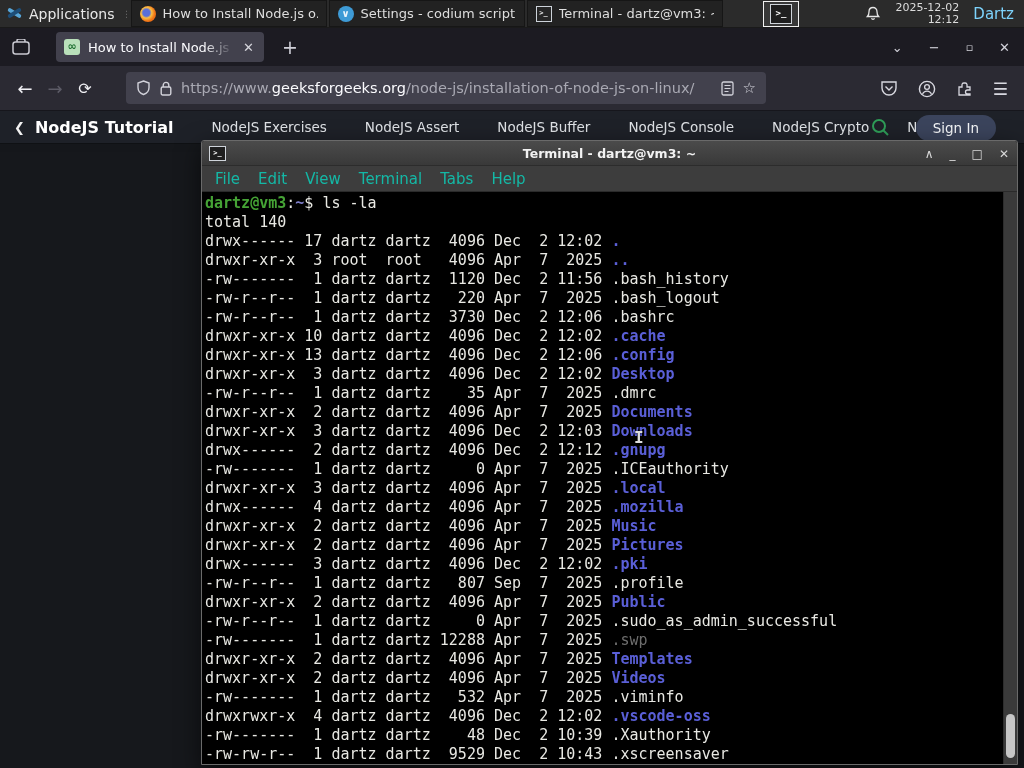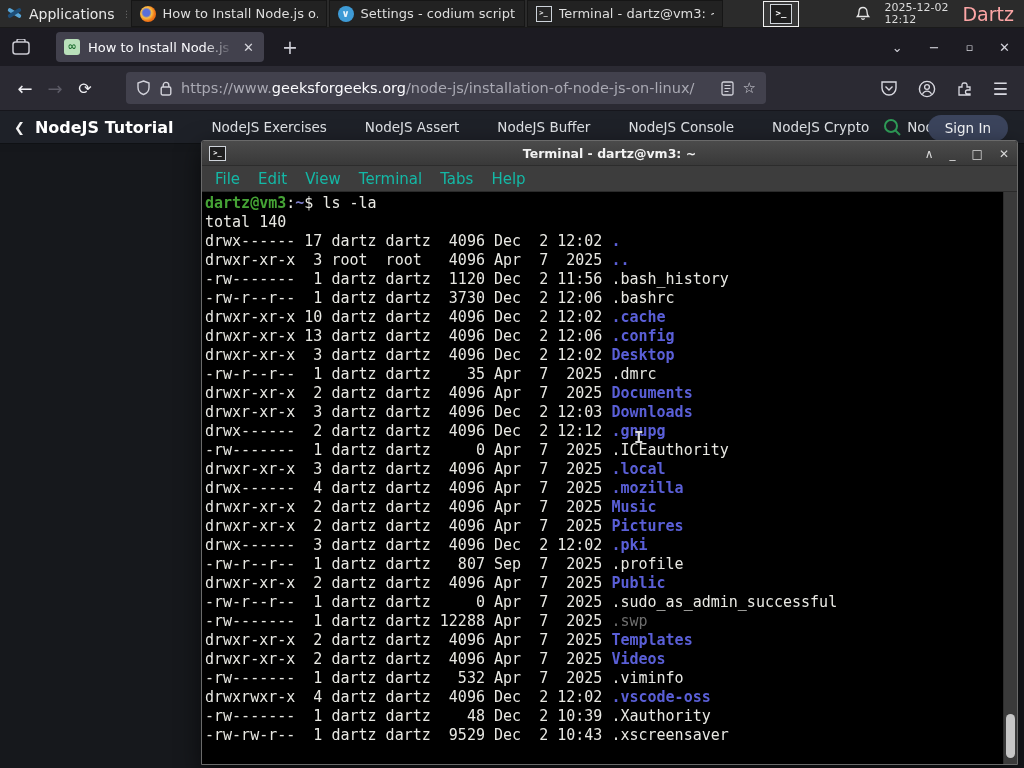--- a/index.html
+++ b/index.html
@@ -25,22 +25,22 @@
   .task-icon.codium { border-radius:50%; background:#3e9bd6; }
   .task-icon.codium:after { content:"∨"; position:absolute; inset:0; color:#eaf4fb; font-size:10px; font-weight:bold; text-align:center; line-height:15px; }
   .task-icon.terminal { background:#262626; border:1px solid #cdd3da; }
   .task-icon.terminal:after { content:">_"; position:absolute; inset:0; color:#e8e8e8; font-size:7px; font-weight:bold; text-align:center; line-height:13px; font-family:"DejaVu Sans Mono",monospace; }
   .panel-spacer { flex:1; }
   .tray-term { position:absolute; left:763px; top:1px; width:36px; height:26px; display:flex; align-items:center; justify-content:center; border:1px solid #f2f2f2; background:#383838; }
   .tray-term .inner { width:22px; height:20px; background:#1f1f1f; border:1px solid #cfd4da; position:relative; }
   .tray-term .inner:after { content:">_"; position:absolute; inset:0; color:#fff; font-weight:bold; font-size:9px; line-height:17px; text-align:center; font-family:"DejaVu Sans Mono",monospace; }
   .panel-right { display:flex; align-items:center; gap:14px; padding-right:10px; }
   .bell { width:16px; height:16px; }
-  .clock { text-align:left; color:#dcdcdc; font-size:11px; line-height:12px; }
-  .panel-user { color:#fca5a5; font-size:19px; }
+  .clock { text-align:right; color:#dcdcdc; font-size:11px; line-height:12px; }
+  .panel-user { color:#7dd3fc; font-size:15px; }
 
   
   .browser { position:absolute; left:0; top:28px; width:1024px; height:740px; }
   .tabbar { position:relative; height:38px; background:#1c1b22; display:flex; align-items:center; }
   .fxview { width:26px; height:26px; margin-left:8px; display:flex; align-items:center; justify-content:center; color:#c9c9d1; }
   .tab { margin-left:22px; width:208px; height:30px; background:#42414d; border-radius:4px; display:flex; align-items:center; gap:8px; padding:0 8px; color:#fbfbfe; font-size:13px; }
   .gfg-fav { width:16px; height:16px; border-radius:3px; background:#b9e0ba; color:#1b6d2e; font-weight:bold; font-size:11px; line-height:16px; text-align:center; flex:0 0 16px; }
   .gfg-fav:after { content:"∞"; }
   .tab-title { flex:1; white-space:nowrap; overflow:hidden; -webkit-mask-image:linear-gradient(90deg,#000 80%,transparent); mask-image:linear-gradient(90deg,#000 80%,transparent); }
   .tab-close { color:#d6d6dd; font-size:13px; padding:0 2px; }
@@ -62,21 +62,21 @@
   .url-icn { color:#d2d2da; font-size:15px; }
   .tb-right { position:absolute; right:0; top:0; height:45px; display:flex; align-items:center; gap:20px; padding-right:16px; color:#d8d8e0; }
 
   
   .gfg-nav { position:relative; height:33px; background:#1e2128; display:flex; align-items:center; border-bottom:1px solid #0f1114; }
   .gnav-chev { color:#f2f2f2; font-weight:bold; font-size:13px; margin:0 10px 0 14px; }
   .gnav-items { display:flex; align-items:center; gap:38px; }
   .gnav-item { color:#dfe2e6; font-size:13.5px; white-space:nowrap; }
   .gnav-item.active { color:#ffffff; font-weight:bold; font-size:16px; }
   .gnav-item.cut { max-width:42px; overflow:hidden; }
-  .gnav-right { position:absolute; right:0; top:0; height:33px; display:flex; align-items:center; gap:26px; padding-right:16px; }
+  .gnav-right { position:absolute; right:0; top:0; height:33px; display:flex; align-items:center; gap:26px; padding-right:28px; }
   .signin { background:#3b445c; color:#f4f6f8; font-size:13.5px; padding:5px 17px; border-radius:15px; }
   .page { position:absolute; left:0; top:124px; width:1024px; height:616px; background:#16181c; }
 
   
   .term { position:absolute; left:201px; top:140px; width:817px; height:625px; background:#000;
           border:1px solid #6a6a6a; border-radius:3px 3px 0 0; box-shadow:0 8px 24px rgba(0,0,0,.6); z-index:30; }
   .t-titlebar { height:25px; background:linear-gradient(#4b4b4b,#393939); border-radius:2px 2px 0 0;
                 display:flex; align-items:center; position:relative; border-bottom:1px solid #2c2c2c; }
   .t-appicon { width:17px; height:15px; margin-left:7px; background:#1f1f1f; border:1px solid #cfd4da; position:relative; }
   .t-appicon:after { content:">_"; position:absolute; inset:0; color:#fff; font-size:7px; font-weight:bold; line-height:12px; text-align:center; font-family:"DejaVu Sans Mono",monospace; }
@@ -268,20 +268,21 @@
       <div class="t-line"><span class="t-user">dartz@vm3</span><span>:</span><span class="t-path">~</span><span>$ ls -la</span></div>
       <div class="t-line">total 140</div>
       <div>
 
           <div class="t-line"><span>drwx------ 17 dartz dartz  4096 Dec  2 12:02 </span><span class="name dir">.</span></div>
 
           <div class="t-line"><span>drwxr-xr-x  3 root  root   4096 Apr  7  2025 </span><span class="name dir">..</span></div>
 
           <div class="t-line"><span>-rw-------  1 dartz dartz  1120 Dec  2 11:56 </span><span class="name plain">.bash_history</span></div>
 
+          <div class="t-line"><span>-rw-r--r--  1 dartz dartz   220 Apr  7  2025 </span><span class="name plain">.bash_logout</span></div>
 
           <div class="t-line"><span>-rw-r--r--  1 dartz dartz  3730 Dec  2 12:06 </span><span class="name plain">.bashrc</span></div>
 
           <div class="t-line"><span>drwxr-xr-x 10 dartz dartz  4096 Dec  2 12:02 </span><span class="name dir">.cache</span></div>
 
           <div class="t-line"><span>drwxr-xr-x 13 dartz dartz  4096 Dec  2 12:06 </span><span class="name dir">.config</span></div>
 
           <div class="t-line"><span>drwxr-xr-x  3 dartz dartz  4096 Dec  2 12:02 </span><span class="name dir">Desktop</span></div>
 
           <div class="t-line"><span>-rw-r--r--  1 dartz dartz    35 Apr  7  2025 </span><span class="name plain">.dmrc</span></div>

